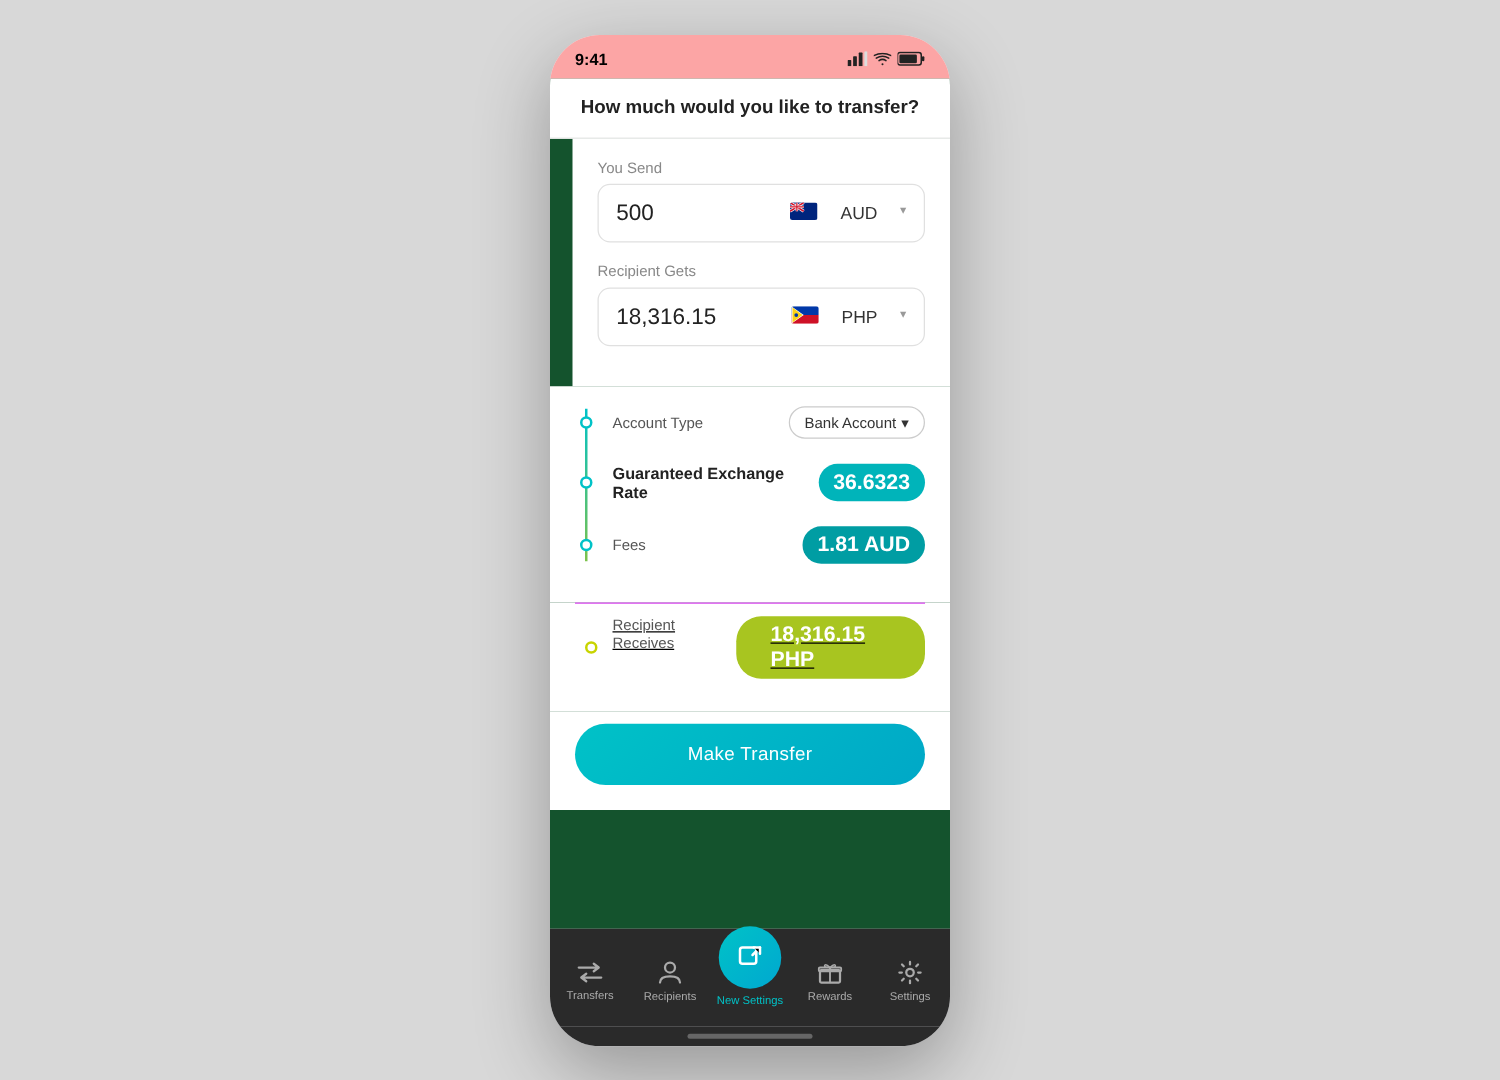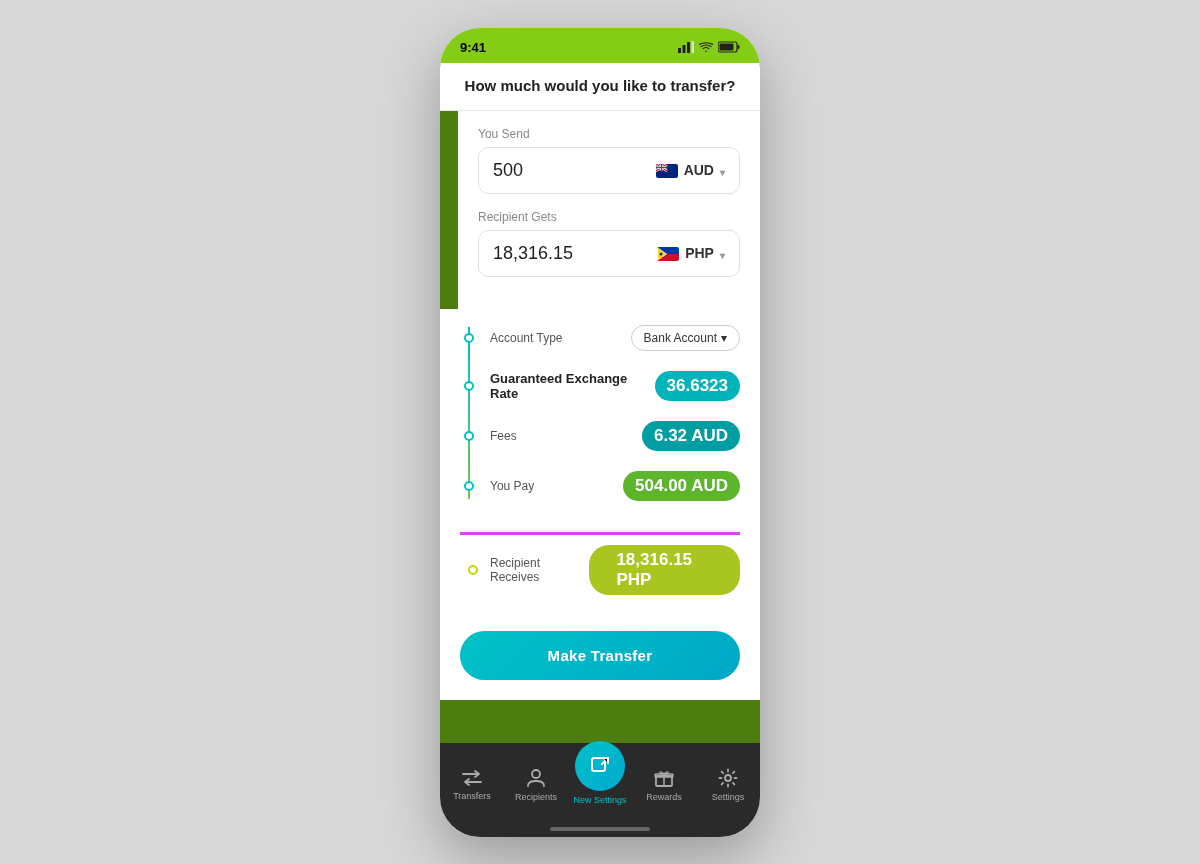--- a/index.html
+++ b/index.html
@@ -14,38 +14,38 @@
     .phone {
       width: 320px;
       background: #f2f2f7;
       border-radius: 40px;
       box-shadow: 0 20px 60px rgba(0,0,0,0.3);
       overflow: hidden;
       position: relative;
     }
     
     .status-bar {
-      background: #84cc16;
+      background: #fca5a5;
       display: flex;
       justify-content: space-between;
       align-items: center;
       padding: 12px 20px 8px;
       font-size: 13px;
       font-weight: 600;
       gap: 48px;
     }
     .status-icons {
       display: flex;
       align-items: center;
       gap: 5px;
       font-size: 11px;
     }
     
     .screen-content {
-      background: #4d7c0f;
+      background: #14532d;
       min-height: 680px;
     }
     .page-title {
       text-align: center;
       padding: 14px 20px 16px;
       font-size: 15px;
       font-weight: 600;
       color: #222;
       background: white;
       border-bottom: 1px solid #e8e8e8;
@@ -72,24 +72,24 @@
     .currency-input input {
       border: none;
       outline: none;
       font-size: 18px;
       color: #222;
       width: 60%;
       background: transparent;
     }
     .currency-selector {
       display: flex;
-      align-items: flex-end;
-      gap: 6px;
+      align-items: flex-start;
+      gap: 18px;
       font-size: 14px;
-      font-weight: 700;
+      font-weight: 400;
       color: #333;
       cursor: pointer;
     }
     .chevron-down {
       font-size: 10px;
       color: #999;
     }
     
     .info-section {
       padding: 6px 20px 21px;
@@ -162,21 +162,21 @@
       background: white;
     }
     .transfer-btn {
       width: 100%;
       background: linear-gradient(135deg, #00c2c7, #00a8c7);
       color: white;
       border: none;
       border-radius: 28px;
       padding: 16px;
       font-size: 15px;
-      font-weight: 700;
+      font-weight: 400;
       cursor: pointer;
       letter-spacing: 0.3px;
     }
     
     .bottom-nav {
       background: #2a2a2a;
       display: flex;
       justify-content: space-around;
       align-items: center;
       padding: 10px 0 4px;
@@ -320,33 +320,28 @@
 
         <div class="timeline-row">
           <div class="timeline-dot"></div>
           <span class="row-label bold">Guaranteed Exchange Rate</span>
           <span class="badge badge-teal">36.6323</span>
         </div>
 
         <div class="timeline-row">
           <div class="timeline-dot"></div>
           <span class="row-label">Fees</span>
-          <span class="badge badge-teal-dark">6.32 AUD</span>
+          <span class="badge badge-teal-dark">1.81 AUD</span>
         </div>
 
-        <div class="timeline-row">
-          <div class="timeline-dot"></div>
-          <span class="row-label">You Pay</span>
-          <span class="badge badge-green">504.00 AUD</span>
-        </div>
       </div>
     </div>
 
     <div style="padding: 0 20px 16px; background: white;">
-      <div style="display: flex; justify-content: space-between; align-items: center; padding: 10px 0 10px 30px; position: relative; border-top: 3px solid #d946ef;">
+      <div style="display: flex; justify-content: space-between; align-items: flex-start; padding: 10px 0 10px 30px; position: relative; border-top: 1px solid #d946ef; text-decoration: underline;">
 
         <div style="position: absolute; left: 8px; width: 10px; height: 10px; border-radius: 50%; border: 2px solid #c8d400; background: white; top: 50%; transform: translateY(-50%);"></div>
 
         <span class="row-label">Recipient Receives</span>
         <span class="badge" style="background: #a8c520; color: white; padding-left: 27px;">18,316.15 PHP</span>
       </div>
     </div>
 
     <div class="transfer-btn-area">
       <button class="transfer-btn">Make Transfer</button>

